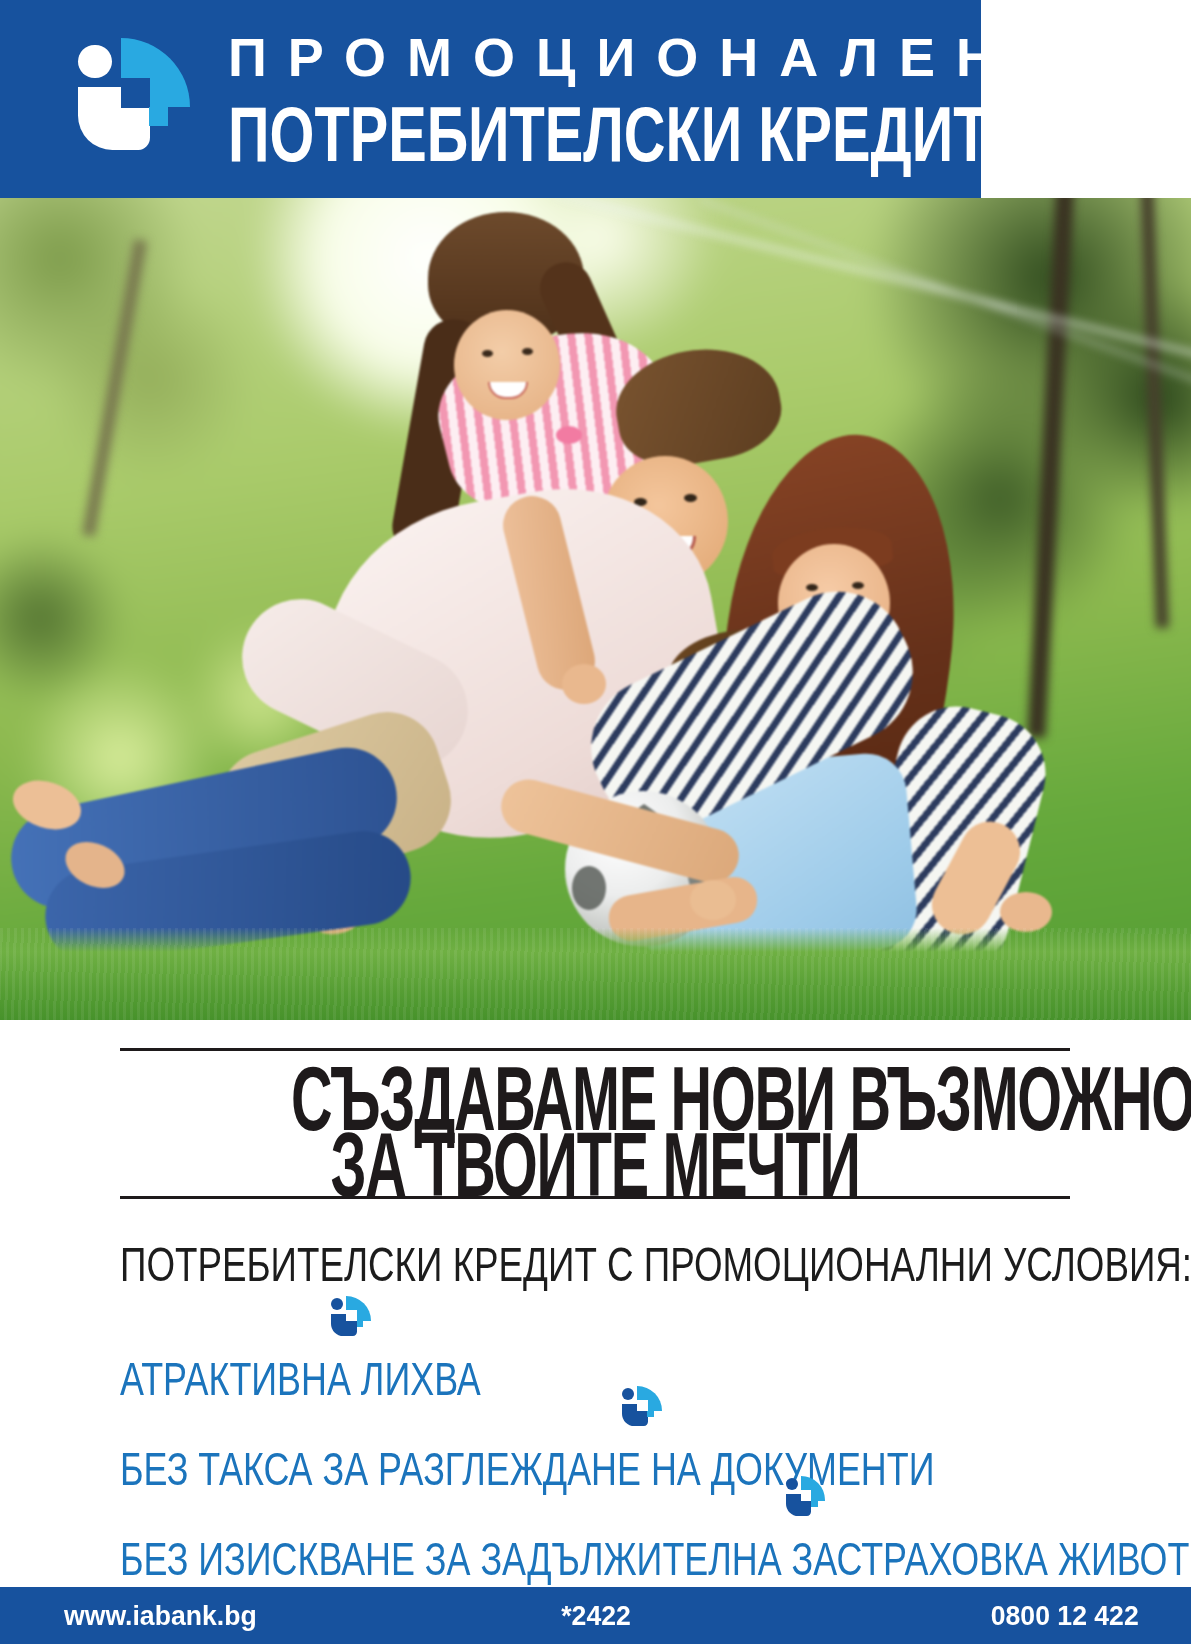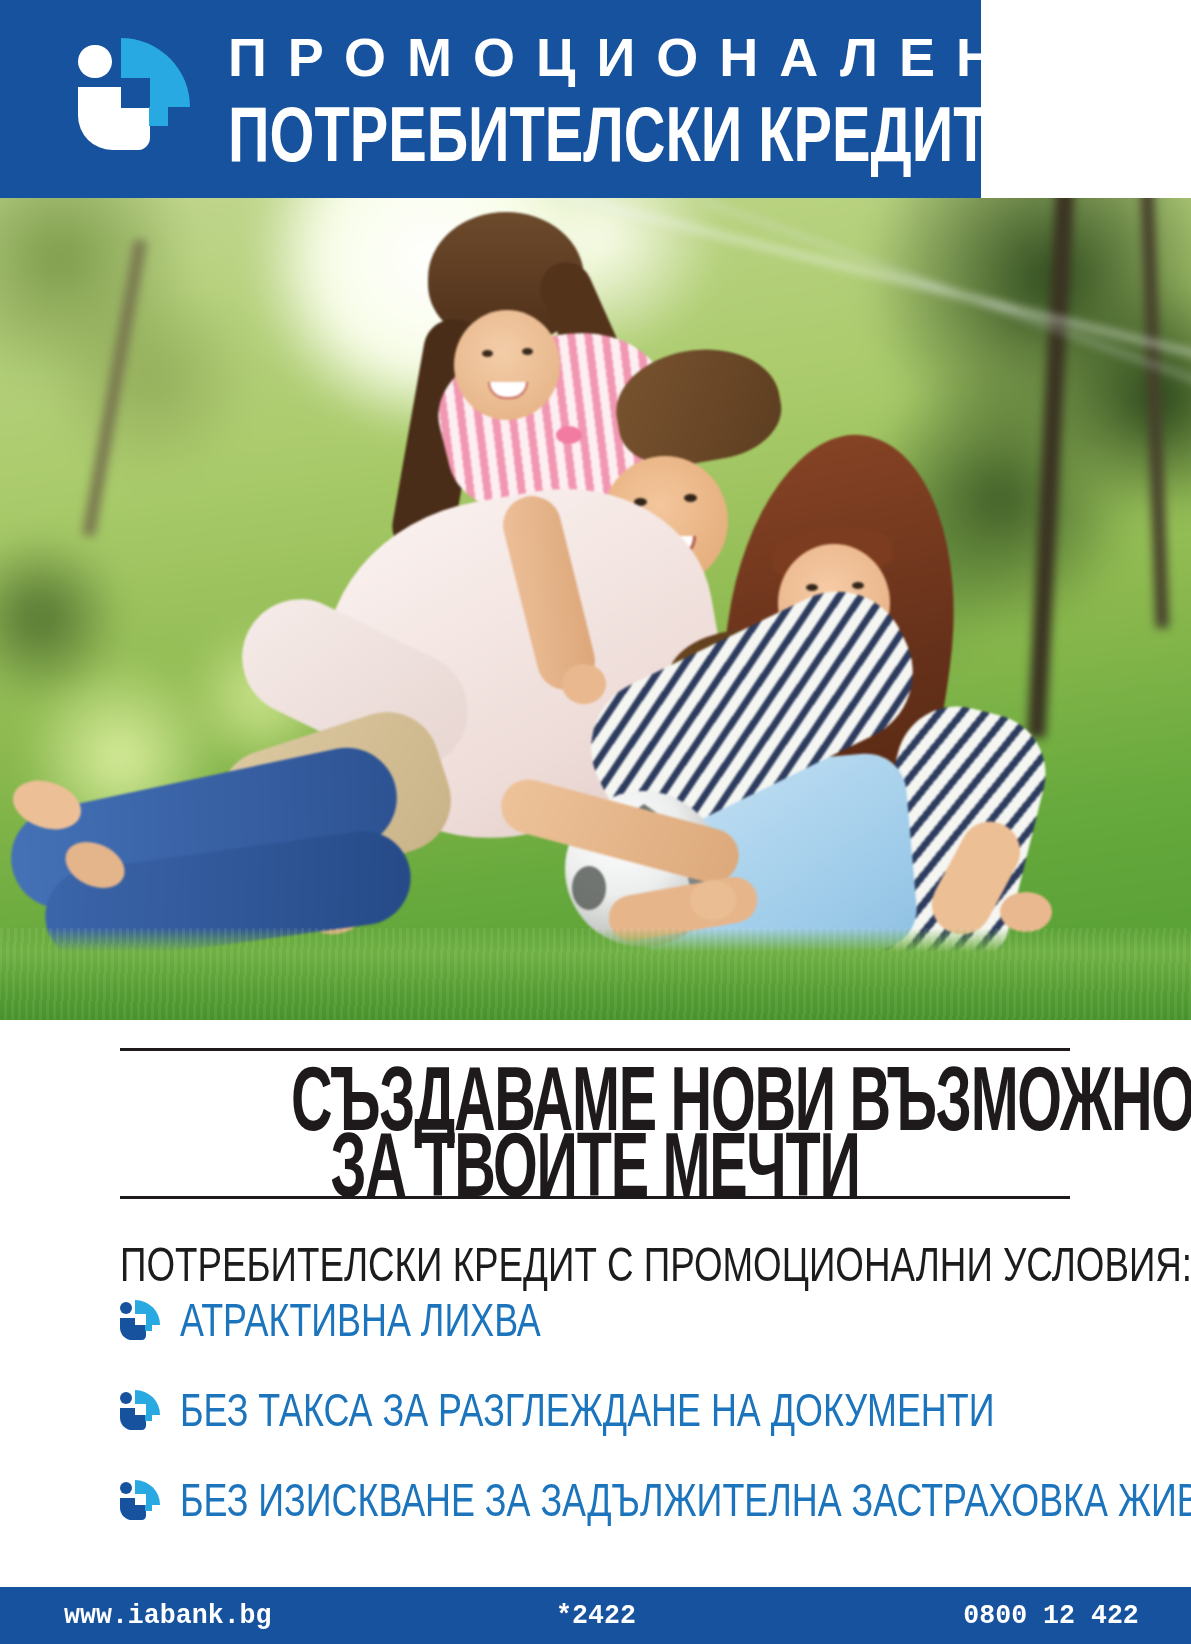--- a/index.html
+++ b/index.html
@@ -136,27 +136,27 @@
   .rule-top{top:1048px;}
   .rule-bottom{top:1196px;}
   .headline-line{position:absolute;left:120px;width:950px;text-align:center;color:var(--headline-black);
     font-weight:bold;font-size:90px;line-height:1;white-space:nowrap;transform:scaleX(0.64);letter-spacing:-2px;}
   .headline-1{top:1054px;}
   .headline-2{top:1120px;}
   .subheadline{position:absolute;left:120px;top:1240px;color:#1c1c1c;font-size:49px;font-weight:400;
     white-space:nowrap;transform:scaleX(0.75);transform-origin:left center;letter-spacing:0px;line-height:1;}
 
   
-  .bullet-row{position:absolute;left:120px;height:48px;display:flex;align-items:center;gap:20px;}
+  .bullet-row{position:absolute;left:120px;height:48px;display:flex;align-items:center;gap:20px;flex-direction:column;}
   .bullet-1{top:1296px;} .bullet-2{top:1386px;} .bullet-3{top:1476px;}
   .bullet-label{color:var(--bullet-text-blue);font-size:46px;font-weight:400;white-space:nowrap;
     transform:scaleX(0.78);transform-origin:left center;line-height:1;}
 
   
-  .footer{position:absolute;left:0;top:1587px;width:1191px;height:57px;background:var(--brand-blue);font-family:Liberation Mono, monospace;}
+  .footer{position:absolute;left:0;top:1587px;width:1191px;height:57px;background:var(--brand-blue);}
   .footer-item{position:absolute;top:0;height:57px;display:flex;align-items:center;color:#fff;
     font-weight:bold;font-size:28px;white-space:nowrap;}
   .footer-site{left:64px;transform:scaleX(0.95);transform-origin:left center;}
   .footer-code{left:50%;transform:translateX(-50%) scaleX(0.95);}
   .footer-phone{right:52px;transform:scaleX(0.95);transform-origin:right center;}
 </style>
 </head>
 <body style="--brand-blue: #17529E; --light-blue: #29A9E1; --bullet-text-blue: #1B74BC; --headline-black: #1E1A1B;">
 
 <div class="header">

